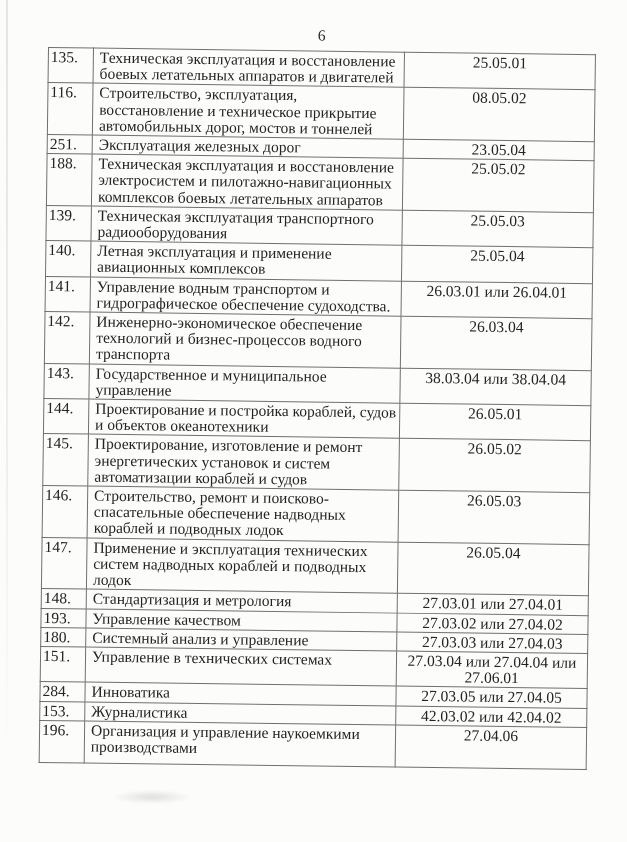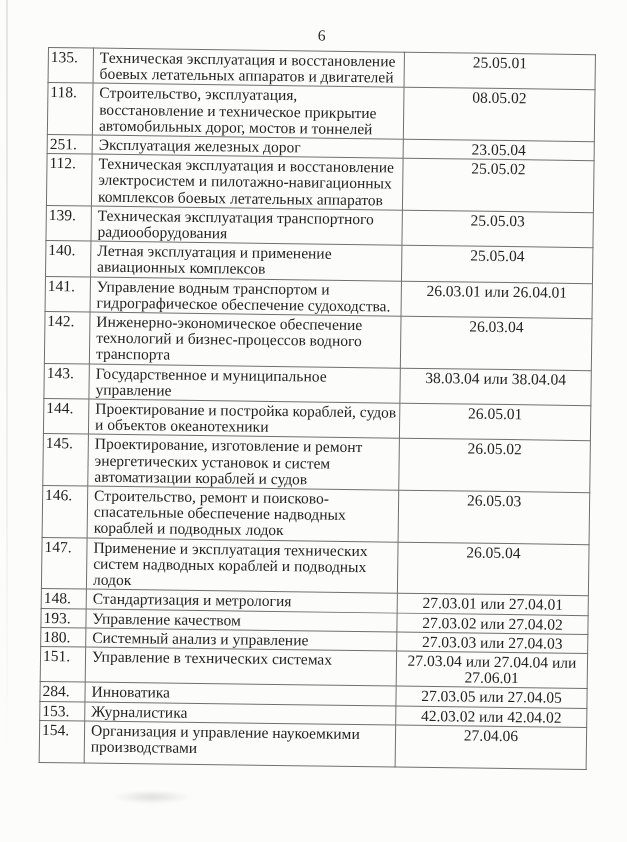--- a/index.html
+++ b/index.html
@@ -98,31 +98,31 @@
         <col class="c-desc">
         <col class="c-code">
       </colgroup>
       <tbody>
           <tr>
     <td class="num">135.</td>
     <td class="desc">Техническая эксплуатация и восстановление боевых летательных аппаратов и двигателей</td>
     <td class="code">25.05.01</td>
   </tr>
           <tr>
-    <td class="num">118.</td>
+    <td class="num">116.</td>
     <td class="desc">Строительство, эксплуатация, восстановление и техническое прикрытие автомобильных дорог, мостов и тоннелей</td>
     <td class="code">08.05.02</td>
   </tr>
           <tr>
     <td class="num">251.</td>
     <td class="desc">Эксплуатация железных дорог</td>
     <td class="code">23.05.04</td>
   </tr>
           <tr>
-    <td class="num">112.</td>
+    <td class="num">188.</td>
     <td class="desc">Техническая эксплуатация и восстановление электросистем и пилотажно-навигационных комплексов боевых летательных аппаратов</td>
     <td class="code">25.05.02</td>
   </tr>
           <tr>
     <td class="num">139.</td>
     <td class="desc">Техническая эксплуатация транспортного радиооборудования</td>
     <td class="code">25.05.03</td>
   </tr>
           <tr>
     <td class="num">140.</td>
@@ -188,21 +188,21 @@
     <td class="num">284.</td>
     <td class="desc">Инноватика</td>
     <td class="code">27.03.05 или 27.04.05</td>
   </tr>
           <tr>
     <td class="num">153.</td>
     <td class="desc">Журналистика</td>
     <td class="code">42.03.02 или 42.04.02</td>
   </tr>
           <tr>
-    <td class="num">154.</td>
+    <td class="num">196.</td>
     <td class="desc">Организация и управление наукоемкими производствами</td>
     <td class="code">27.04.06</td>
   </tr>
         </tbody>
     </table>
   </div>
   <div class="edge-streak"></div>
   <div class="smudge"></div>
 </div>
 

